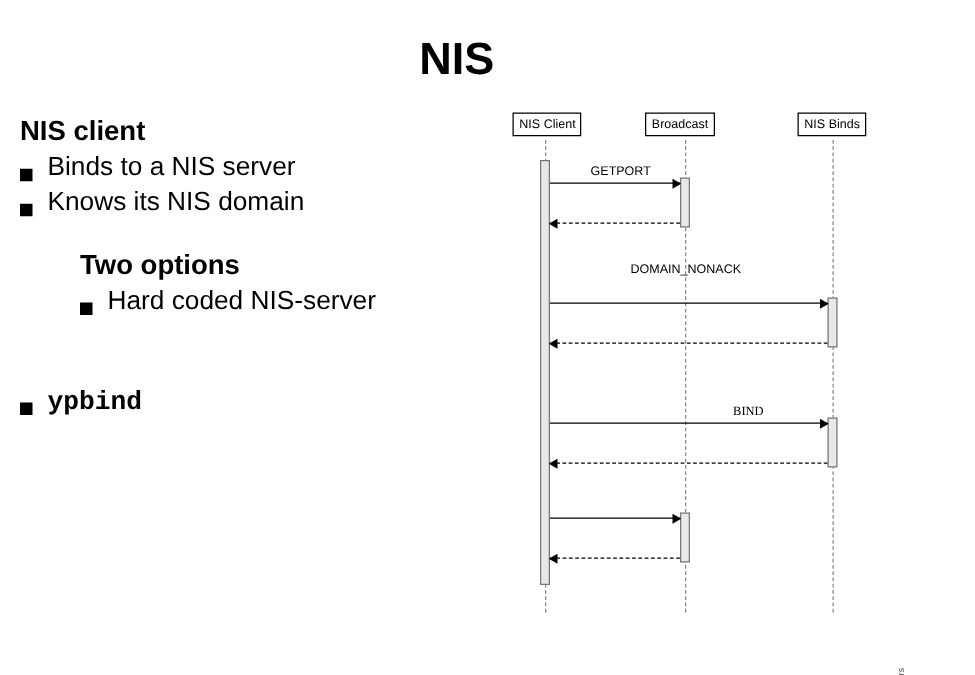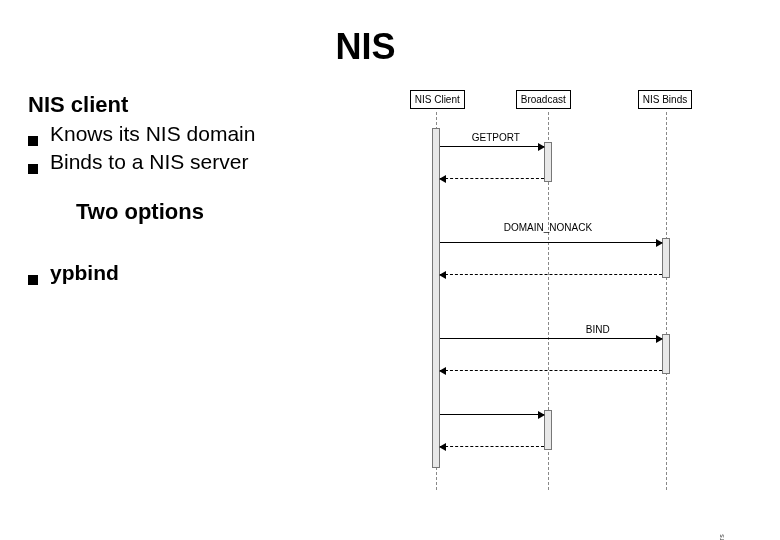--- a/index.html
+++ b/index.html
@@ -1,27 +1,27 @@
 <!DOCTYPE html>
 <html><head>
 <meta charset="utf-8">
 <style>
   * { box-sizing: border-box; margin: 0; padding: 0; }
   html, body { width: 780px; height: 540px; background: #fff; font-family: Arial, Helvetica, sans-serif; color: #000; overflow: hidden; }
-  .slide { position: relative; width: 731px; height: 540px; padding: 24px 28px; }
+  .slide { position: relative; width: 731px; height: 540px; padding: 24px 16px; }
   .title { text-align: center; font-size: 36px; font-weight: bold; margin-top: 2px; margin-bottom: 20px; }
   .content-row { display: flex; }
   .left-col { width: 53%; padding-right: 8px; }
   .right-col { width: 47%; position: relative; padding-top: 2px; }
   .section-heading { font-size: 22px; font-weight: bold; margin-top: 4px; }
   .bullets { margin-top: 2px; margin-bottom: 16px; }
   .bullet-row { display: flex; align-items: baseline; font-size: 21px; line-height: 1.35; }
   .bullet-sq { display: inline-block; width: 10px; height: 10px; background: #000; margin-right: 12px; flex: 0 0 auto; position: relative; top: 5px; }
   .group2 { margin-top: 22px; margin-left: 48px; }
-  .group3 { margin-top: 34px; }
+  .group3 { margin-top: 54px; font-family: Liberation Mono, monospace; }
 
   
   .seq { position: relative; width: 100%; height: 400px; }
   .actor-box { position: absolute; top: 0; border: 1px solid #000; background: #fff; font-size: 10px; padding: 3px 4px; text-align: center; white-space: nowrap; }
   .actor-box.c1 { left: 24px; }
   .actor-box.c2 { left: 130px; }
   .actor-box.c3 { left: 252px; }
   .lifeline { position: absolute; top: 22px; bottom: 0; width: 0; border-left: 1px dashed #888; }
   .ll1 { left: 50px; }
   .ll2 { left: 162px; }
@@ -42,31 +42,35 @@
   <h1 class="title">NIS</h1>
 
   <div class="content-row">
 
     <div class="left-col">
 
       <div class="section-heading">NIS client</div>
       <div class="bullets">
         <div class="bullet-row">
           <span class="bullet-sq"></span>
-          <span>Knows its NIS domain</span>
+          <span>Binds to a NIS server</span>
         </div>
         <div class="bullet-row">
           <span class="bullet-sq"></span>
-          <span>Binds to a NIS server</span>
+          <span>Knows its NIS domain</span>
         </div>
       </div>
 
       <div class="group2">
         <div class="section-heading">Two options</div>
         <div class="bullets">
+          <div class="bullet-row">
+            <span class="bullet-sq"></span>
+            <span>Hard coded NIS-server</span>
+          </div>
         </div>
       </div>
 
       <div class="group3">
         <div class="bullets">
           <div class="bullet-row">
             <span class="bullet-sq"></span>
             <span style="font-weight:bold">ypbind</span>
           </div>
         </div>
@@ -96,30 +100,30 @@
           </div>
         <div class="msg-label" style="left:86px; top:42px;">GETPORT</div>
 
         <div class="arrow dashed" style="left:54px; width:104px; top:88px;">
             <span class="head-l"></span>
           </div>
 
         <div class="arrow" style="left:54px; width:222px; top:152px;">
             <span class="head-r"></span>
           </div>
-        <div class="msg-label" style="left:118px; top:132px;">DOMAIN_NONACK</div>
+        <div class="msg-label" style="left:118px; top:120px;">DOMAIN_NONACK</div>
 
         <div class="arrow dashed" style="left:54px; width:222px; top:184px;">
             <span class="head-l"></span>
           </div>
 
         <div class="arrow" style="left:54px; width:222px; top:248px;">
             <span class="head-r"></span>
           </div>
-        <div class="msg-label" style="left:200px; top:234px;">BIND</div>
+        <div class="msg-label" style="left:200px; top:234px;font-family:Liberation Serif, serif;">BIND</div>
 
         <div class="arrow dashed" style="left:54px; width:222px; top:280px;">
             <span class="head-l"></span>
           </div>
 
         <div class="arrow" style="left:54px; width:104px; top:324px;">
             <span class="head-r"></span>
           </div>
 
         <div class="arrow dashed" style="left:54px; width:104px; top:356px;">

